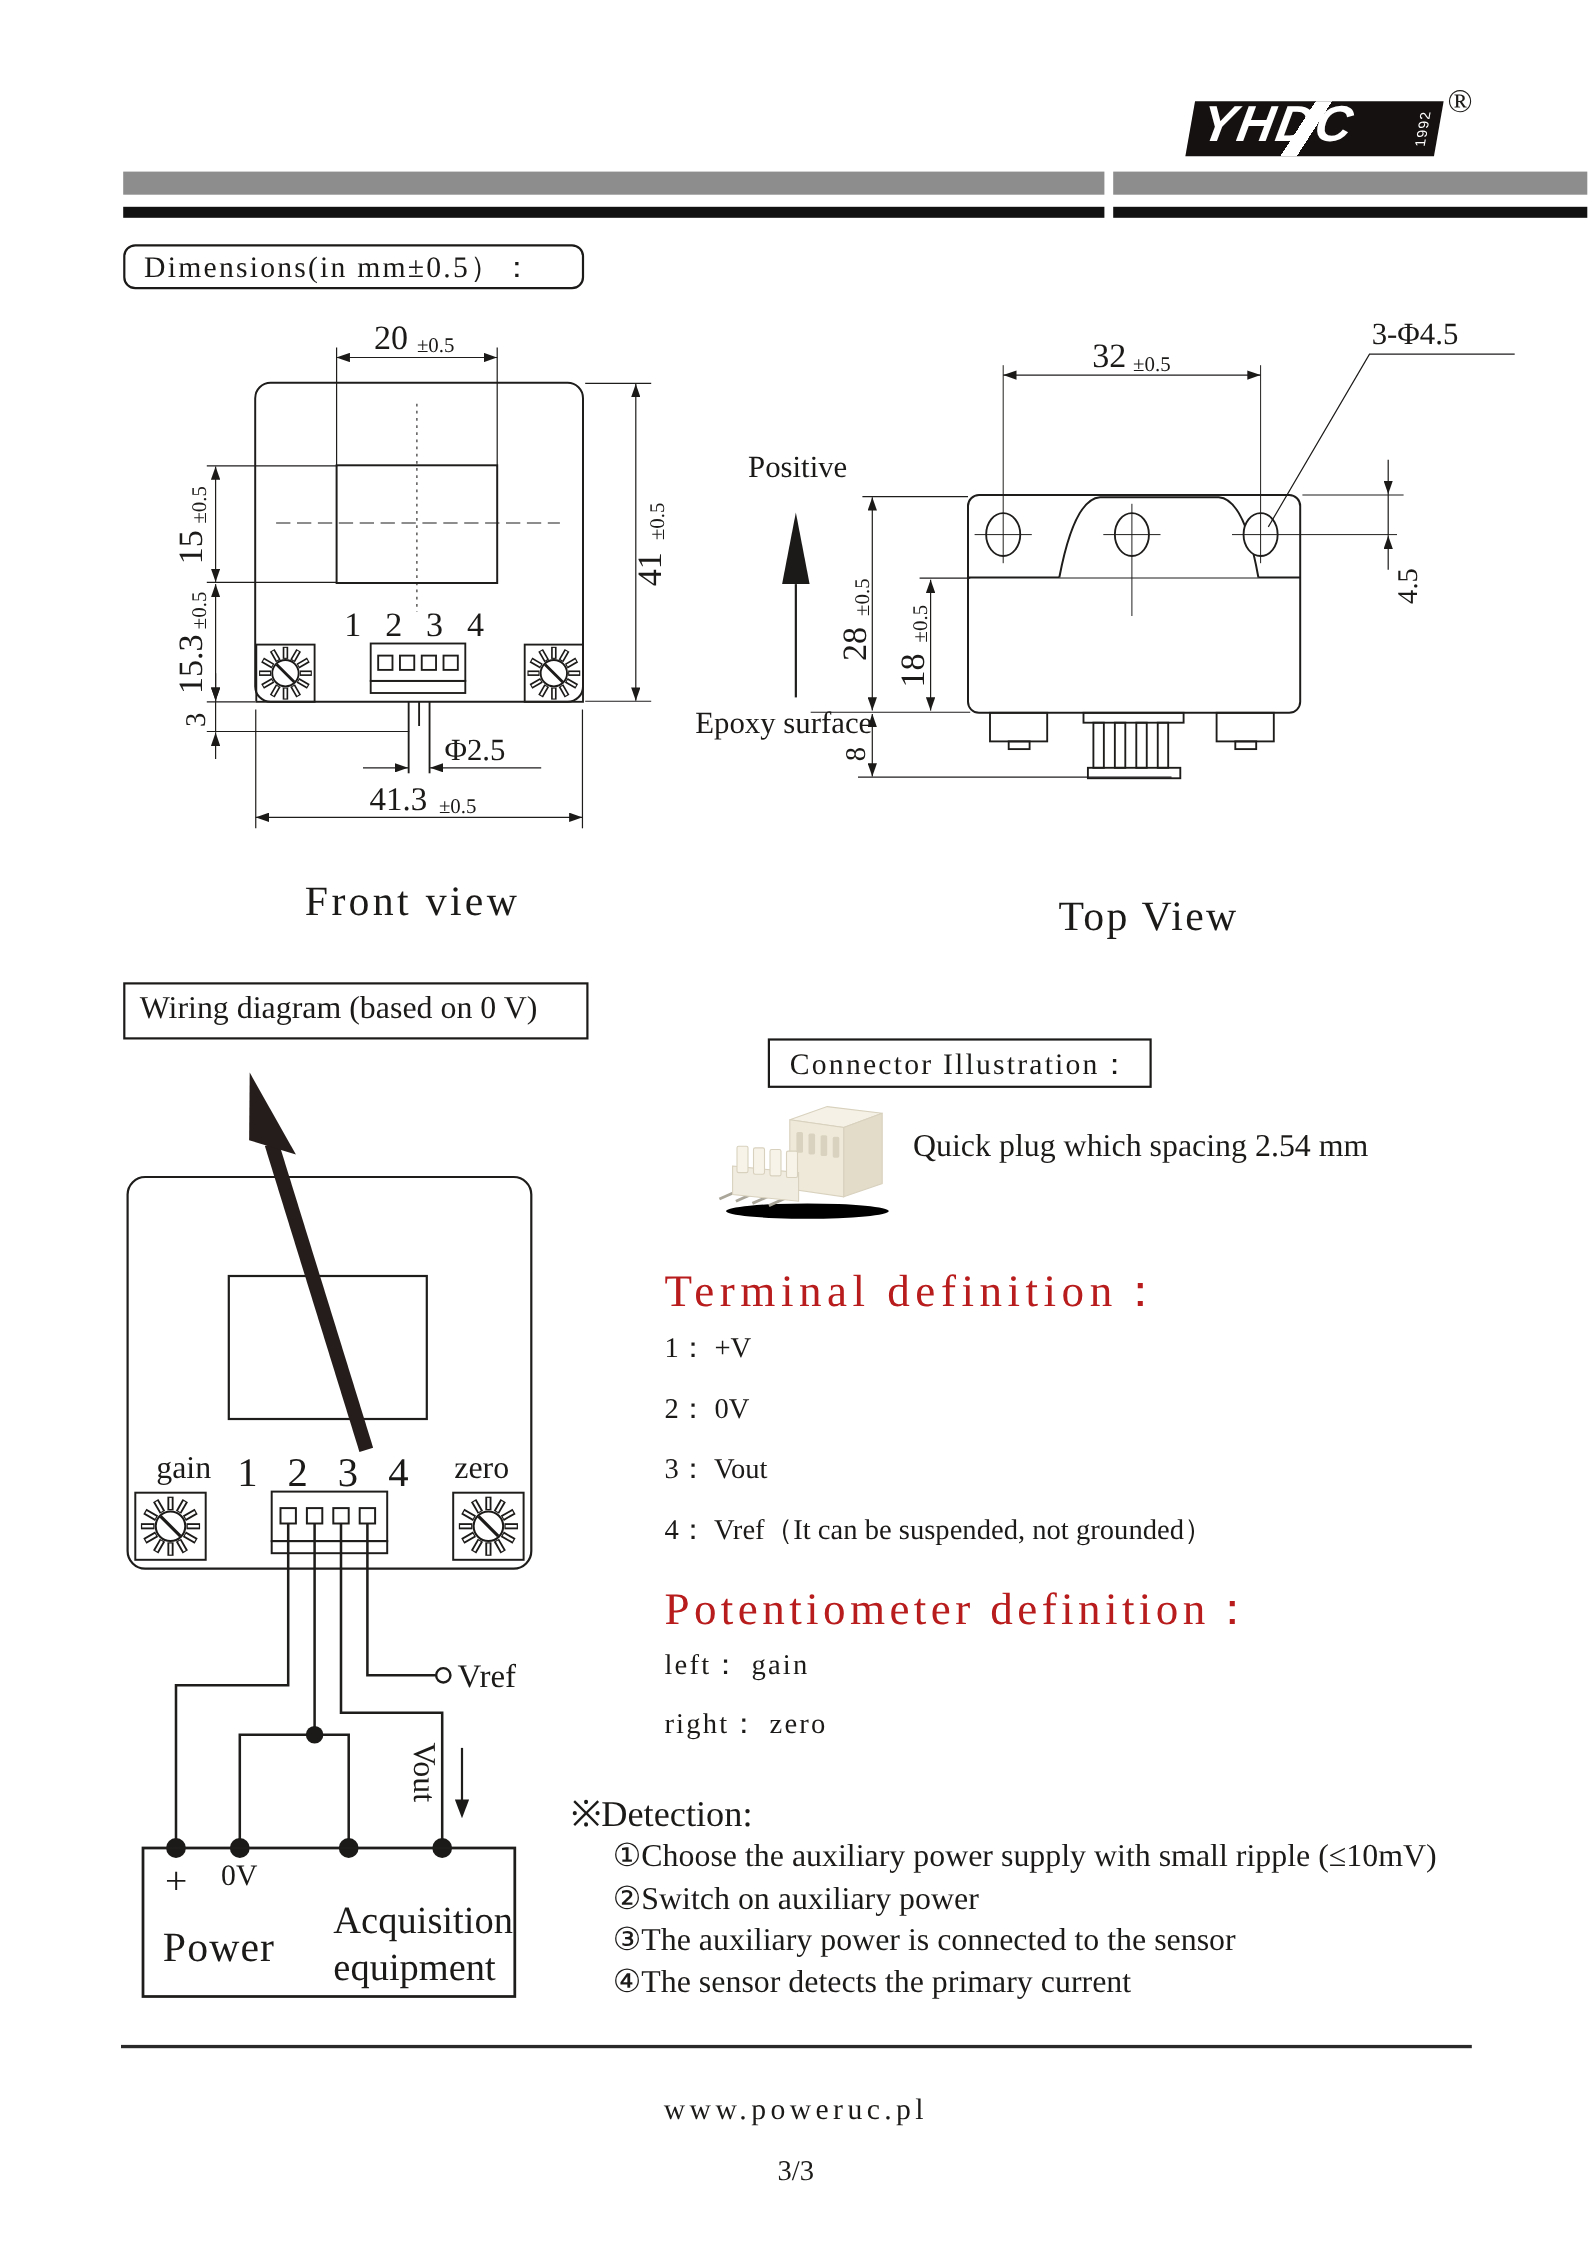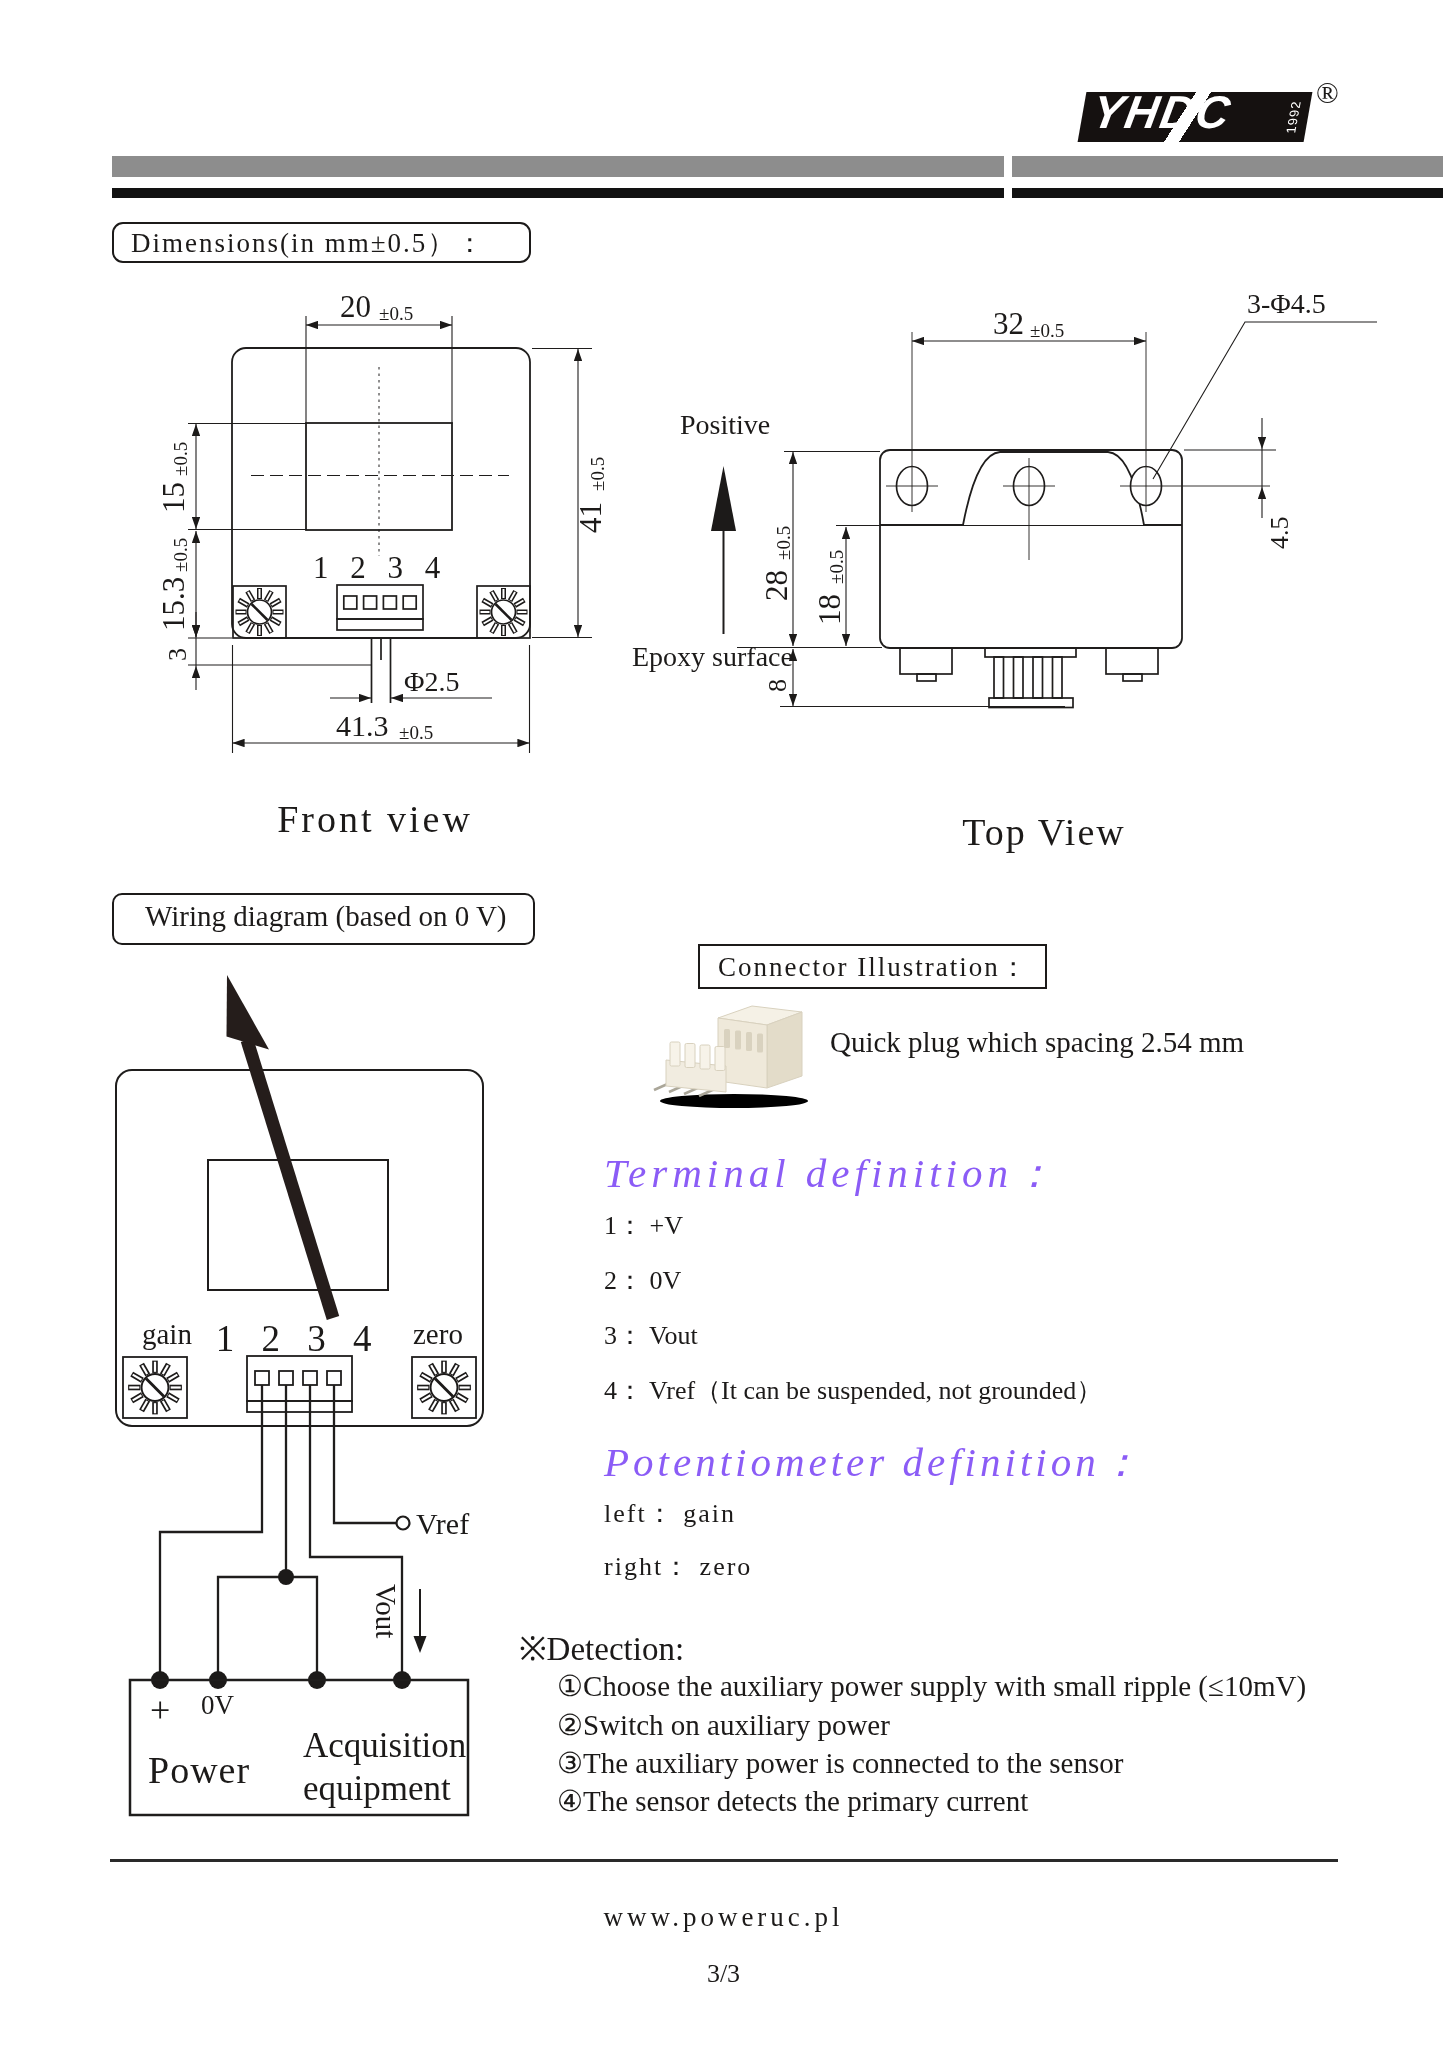--- a/index.html
+++ b/index.html
@@ -2,28 +2,28 @@
 <html><head>
 <meta charset="utf-8">
 <style>
   html,body{margin:0;padding:0;background:#ffffff;}
   body{width:1447px;height:2048px;position:relative;font-family:"Liberation Serif",serif;color:#1c1a19;overflow:hidden;}
   .abs{position:absolute;}
   .box{border:2px solid #1c1a19;background:#fff;box-sizing:border-box;}
   svg text{font-family:"Liberation Serif",serif;fill:#1c1a19;}
   .bar-gray{background:#8d8d8d;height:21px;top:156px;}
   .bar-black{background:#121212;height:10px;top:188px;}
-  .teal{color:#8b5cf6;font-style:italic;}
+  .teal{color:#b91c1c;}
   .logo{left:1082px;top:92px;width:226px;height:50px;background:#151110;transform:skewX(-10deg);}
   .logo .stripe{position:absolute;inset:0;background:linear-gradient(115deg,transparent 44%,#ffffff 44%,#ffffff 50%,transparent 50%);}
   .logo .word{position:absolute;left:10px;top:-7px;font-family:"Liberation Sans",sans-serif;font-style:italic;font-weight:900;font-size:46px;letter-spacing:2px;color:#fff;}
   .logo .year{position:absolute;right:-2px;top:50%;transform:translateY(-50%) rotate(-90deg);font-family:"Liberation Sans",sans-serif;font-size:13px;color:#fff;letter-spacing:1px;}
   .reg{left:1316px;top:76px;font-size:30px;font-family:"Liberation Serif",serif;}
   .dimlabel{left:112px;top:222px;width:419px;height:41px;line-height:39px;font-size:27px;letter-spacing:2px;padding-left:17px;border-radius:11px;}
-  .wirelabel{left:112px;top:893px;width:423px;height:52px;line-height:42px;font-size:29px;padding-left:31px;border-radius:10px;}
+  .wirelabel{left:112px;top:893px;width:423px;height:52px;line-height:42px;font-size:29px;padding-left:13px;}
   .connlabel{left:698px;top:944px;width:349px;height:45px;line-height:42px;font-size:27px;letter-spacing:2px;padding-left:18px;}
   .quickplug{left:830px;top:1026px;font-size:29px;}
   .t-head{left:604px;top:1146px;font-size:41px;letter-spacing:5px;}
   .t-item{left:604px;font-size:26px;white-space:pre;}
   .p-head{left:604px;top:1435px;font-size:41px;letter-spacing:4px;}
   .det-head{left:519px;top:1625px;font-size:33px;}
   .det-item{left:557px;font-size:29px;}
   .rule{left:110px;top:1859px;width:1228px;height:2.5px;background:#2a2a2a;}
   .footer{left:0;width:1447px;text-align:center;}
 </style>

